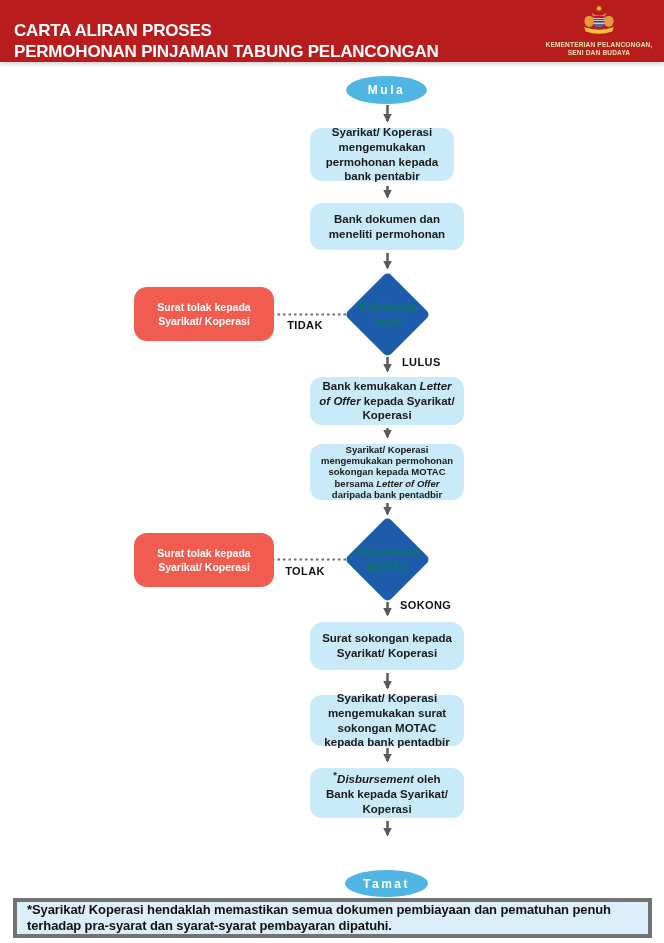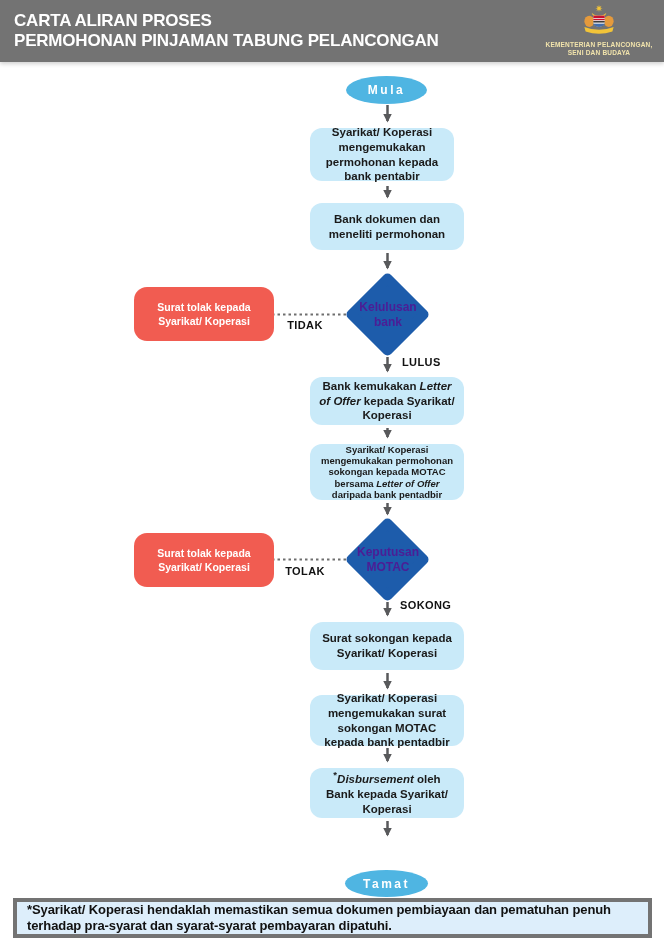--- a/index.html
+++ b/index.html
@@ -1,37 +1,37 @@
 <!DOCTYPE html>
 <html><head>
 <meta charset="utf-8">
 <style>
   * { margin:0; padding:0; box-sizing:border-box; }
   body { background:#ffffff; font-family:"Liberation Sans", sans-serif; }
   .page { position:relative; width:664px; height:943px; background:#ffffff; overflow:hidden; }
 
   
-  .header { position:absolute; left:0; top:0; width:664px; height:62px; background:#737373;
-            box-shadow:0 2px 4px rgba(0,0,0,.18); display:flex; align-items:center; }
+  .header { position:absolute; left:0; top:0; width:664px; height:62px; background:#b91c1c;
+            box-shadow:0 2px 4px rgba(0,0,0,.18); display:flex; align-items:flex-end; }
   .header-titles { padding-left:14px; color:#ffffff; font-weight:bold; font-size:17px;
                    line-height:1.2; letter-spacing:-0.2px; }
   .logo-block { position:absolute; right:10px; top:4px; width:110px; text-align:center; }
   .ministry-text { color:#F2E4AC; font-weight:bold; font-size:6.5px; line-height:1.25; letter-spacing:.2px; }
 
   
   .connectors { position:absolute; left:0; top:0; width:664px; height:943px; z-index:1; }
 
   
   .node { position:absolute; z-index:2; display:flex; align-items:center; justify-content:center;
           text-align:center; font-weight:bold; color:#1a1a1a; }
   .terminal { background:#4FB5E2; border-radius:50%; color:#ffffff; font-size:12px; letter-spacing:2.5px; }
   .process { background:#C9EAF9; border-radius:12px; font-size:11.5px; line-height:1.3; padding:4px 8px; }
   .process-sm { font-size:9.5px; line-height:1.2; }
   .reject { background:#F15C51; border-radius:13px; color:#ffffff; font-size:10.5px; line-height:1.35; padding:4px 8px;margin-left:16px; }
-  .decision-label { background:transparent; color:#4c1d95; font-size:12px; line-height:1.25;justify-content:center; }
+  .decision-label { background:transparent; color:#0f766e; font-size:12px; line-height:1.25;justify-content:center; }
   .edge-label { position:absolute; z-index:2; font-weight:bold; font-size:11px; color:#111111; letter-spacing:.4px; }
 
   
   .note { position:absolute; left:13px; top:898px; width:639px; height:40px; z-index:2;
           background:#DDEEFB; border:4px solid #737373; display:flex; align-items:center;
           padding:2px 10px; font-weight:bold; font-size:13px; line-height:1.25; color:#111111;
           letter-spacing:-0.1px; }
 </style>
 </head>
 <body>

